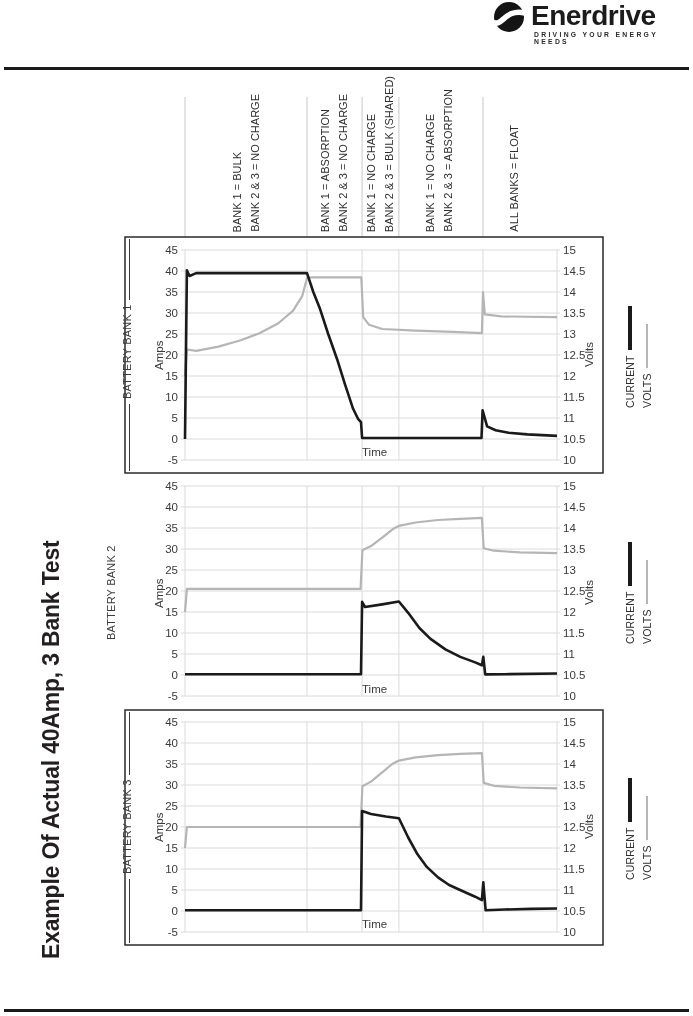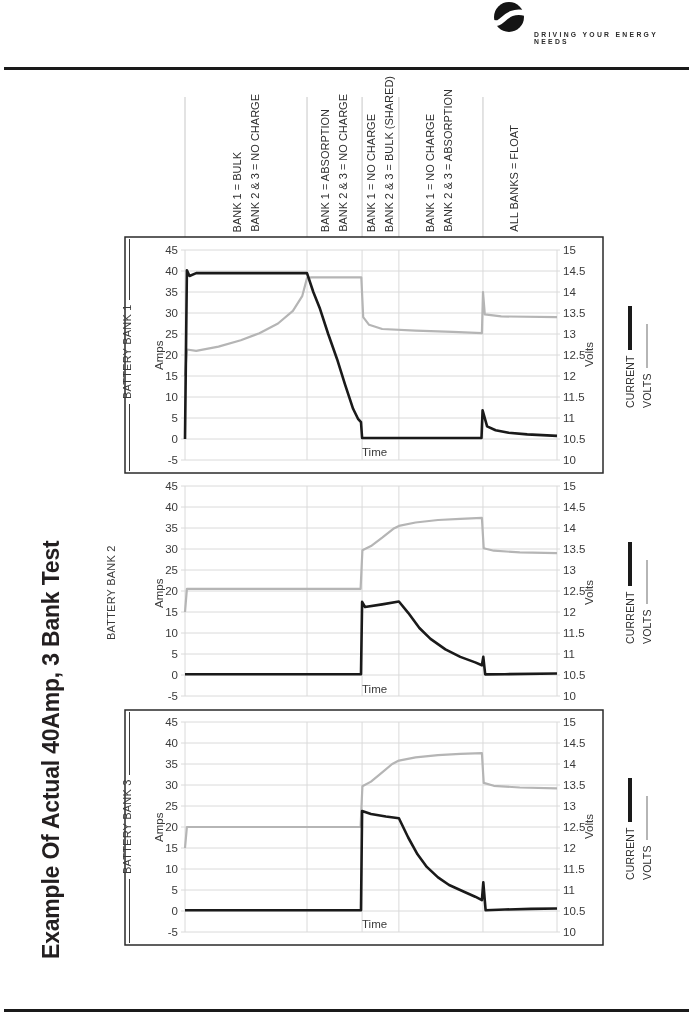--- a/index.html
+++ b/index.html
@@ -44,20 +44,21 @@
 </style>
 </head>
 <body>
 
 <div class="page">
 
   <svg class="abs" style="left:492px;top:1px;" width="34" height="34" viewBox="0 0 34 34">
     <circle cx="17" cy="16" r="15" fill="#141414"></circle>
     <path d="M 1 21 C 10 27, 13 7, 33 12" stroke="#ffffff" stroke-width="5.5" fill="none"></path>
   </svg>
+  <div class="brand">Enerdrive</div>
   <div class="tagline">DRIVING YOUR ENERGY NEEDS</div>
   <div class="rule" style="top:67px;height:2.5px;"></div>
   <div class="rule" style="top:1009px;height:3px;"></div>
 
   <div class="vtext vcenter title" style="left:40px;top:545px;height:414px;">Example Of Actual 40Amp, 3 Bank Test</div>
 
   <div class="secgroup" style="left:228px;">
     <span class="secline">BANK 1 = BULK</span>
     <span class="secline">BANK 2 &amp; 3 = NO CHARGE</span>
   </div>

